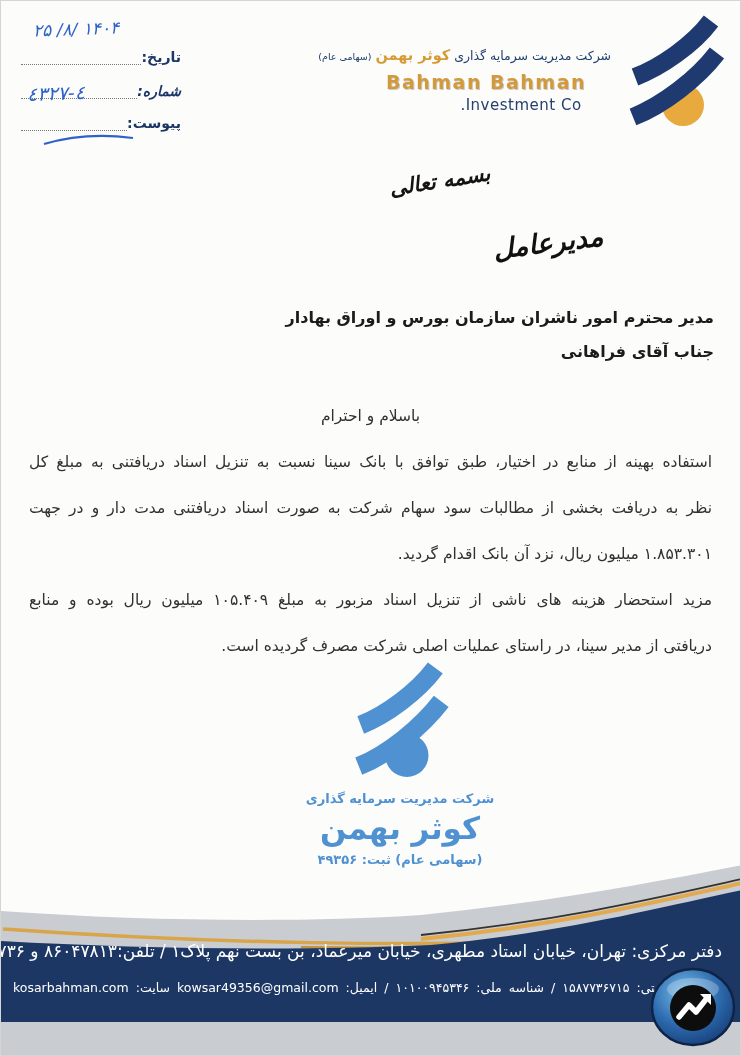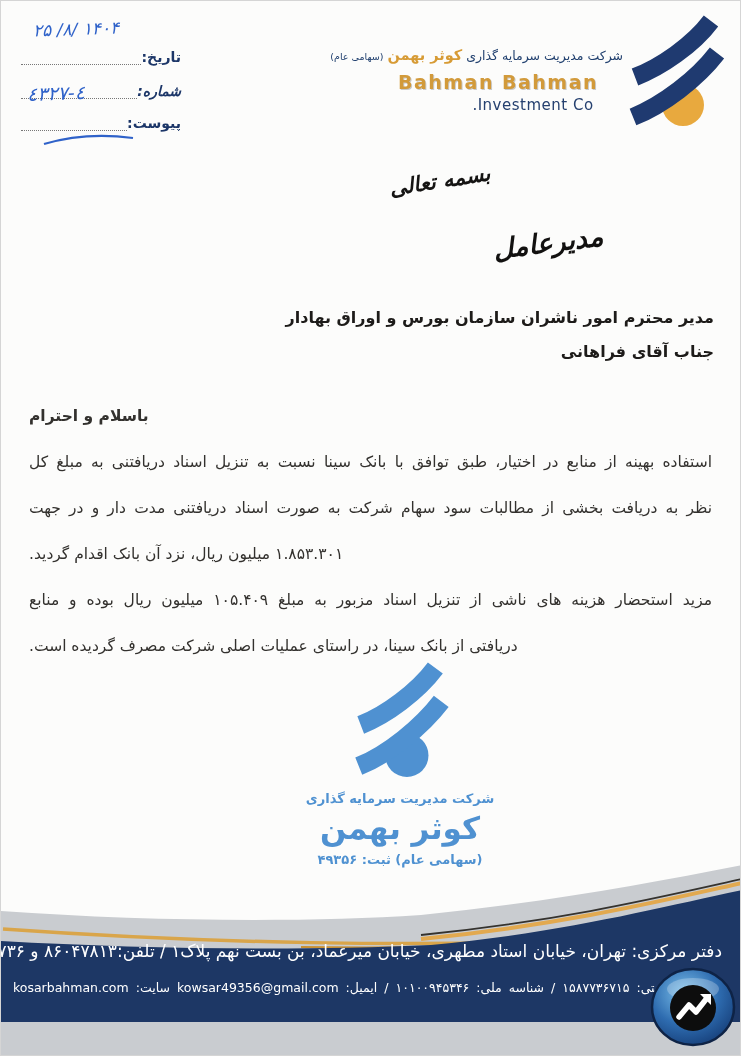--- a/index.html
+++ b/index.html
@@ -12,39 +12,39 @@
   
   .meta{position:absolute;left:18px;top:18px;width:162px;direction:rtl;}
   .meta-row{display:flex;align-items:flex-end;margin-top:14px;}
   .meta-label{font-size:14px;font-weight:bold;color:#1c3668;white-space:nowrap;}
   .meta-dots{flex:1;border-bottom:1px dotted #777;height:13px;margin-left:2px;}
   .hw{color:#2f62c9;font-style:italic;}
   .hw-date{position:absolute;left:14px;top:0;font-size:17px;letter-spacing:2px;transform:rotate(-2deg);white-space:nowrap;direction:rtl;}
   .hw-number{position:absolute;left:8px;top:63px;font-size:19px;letter-spacing:3px;transform:rotate(-2deg);white-space:nowrap;direction:rtl;}
   .hw-attach-svg{position:absolute;left:22px;top:112px;}
   
-  .header{position:absolute;left:372px;top:46px;width:250px;direction:rtl;text-align:center;}
+  .header{position:absolute;left:360px;top:46px;width:250px;direction:rtl;text-align:center;}
   .header-fa{font-size:12.5px;color:#21406f;white-space:nowrap;text-align:left;direction:rtl;}
   .header-fa .gold-name{color:#d79b35;font-weight:bold;font-size:14.5px;}
   .header-fa .small{font-size:9.5px;}
   .header-en1{font-size:19px;font-weight:bold;color:#d29a3a;letter-spacing:1.5px;margin-top:8px;text-shadow:1px 1px 0 #c9c9c9;}
   .header-en2{font-size:15px;font-weight:normal;color:#25406f;letter-spacing:.5px;margin-top:3px;padding-left:70px;}
   .logo-svg{position:absolute;left:620px;top:14px;}
   
   .bismillah{position:absolute;left:388px;top:168px;font-size:21px;font-weight:bold;font-style:italic;color:#151413;transform:rotate(-9deg);direction:rtl;white-space:nowrap;}
   .hand-title{position:absolute;left:492px;top:226px;font-size:27px;font-weight:bold;font-style:italic;color:#121110;transform:rotate(-7deg);direction:rtl;white-space:nowrap;}
   
   .recipient{position:absolute;right:26px;top:300px;direction:rtl;text-align:right;color:#1d1b19;}
   .recipient div{font-size:16px;font-weight:bold;line-height:34px;}
   
   .body-block{position:absolute;left:28px;right:28px;top:392px;direction:rtl;font-size:15.5px;color:#33312e;}
   .line{height:46px;line-height:46px;white-space:nowrap;}
   .line.j{text-align:justify;text-align-last:justify;-moz-text-align-last:justify;}
-  .line.r{text-align:left;font-weight:bold;}
-  .line.c{text-align:left;}
+  .line.r{text-align:center;}
+  .line.c{text-align:right;}
   
   .sig{position:absolute;left:112px;top:660px;width:225px;height:180px;}
   .sig-name{position:absolute;left:18px;top:84px;font-size:17px;font-weight:bold;color:#16285c;direction:rtl;white-space:nowrap;}
   
   .stamp{position:absolute;left:286px;top:658px;width:226px;text-align:center;color:#4189ce;direction:rtl;opacity:.92;}
   .stamp-l1{font-size:13px;font-weight:bold;margin-top:2px;}
   .stamp-l2{font-size:31px;font-weight:bold;letter-spacing:2px;margin-top:4px;}
   .stamp-l3{font-size:13px;font-weight:bold;margin-top:6px;}
   
   .footer-svg{position:absolute;left:0;top:856px;}
@@ -99,21 +99,21 @@
     <div>مدیر محترم امور ناشران سازمان بورس و اوراق بهادار</div>
     <div>جناب آقای فراهانی</div>
   </div>
 
   <div class="body-block">
     <div class="line r">باسلام و احترام</div>
     <div class="line j">استفاده بهینه از منابع در اختیار، طبق توافق با بانک سینا نسبت به تنزیل اسناد دریافتنی به مبلغ کل</div>
     <div class="line j">نظر به دریافت بخشی از مطالبات سود سهام شرکت به صورت اسناد دریافتنی مدت دار و در جهت</div>
     <div class="line c">۱.۸۵۳.۳۰۱ میلیون ریال، نزد آن بانک اقدام گردید.</div>
     <div class="line j">مزید استحضار هزینه های ناشی از تنزیل اسناد مزبور به مبلغ ۱۰۵.۴۰۹ میلیون ریال بوده و منابع</div>
-    <div class="line c">دریافتی از بانک سینا، در راستای عملیات اصلی شرکت مصرف گردیده است.</div>
+    <div class="line c">دریافتی از مدیر سینا، در راستای عملیات اصلی شرکت مصرف گردیده است.</div>
   </div>
 
 
   <div class="stamp">
     <svg width="110" height="126" viewBox="0 0 112 126">
       <circle cx="63" cy="97" r="22" fill="#4189ce"></circle>
       <path d="M16,66 C42,56 74,32 92,8" stroke="#4189ce" stroke-width="19" fill="none"></path>
       <path d="M14,108 C44,96 78,68 98,42" stroke="#4189ce" stroke-width="19" fill="none"></path>
     </svg>
     <div class="stamp-l1">شرکت مدیریت سرمایه گذاری</div>

